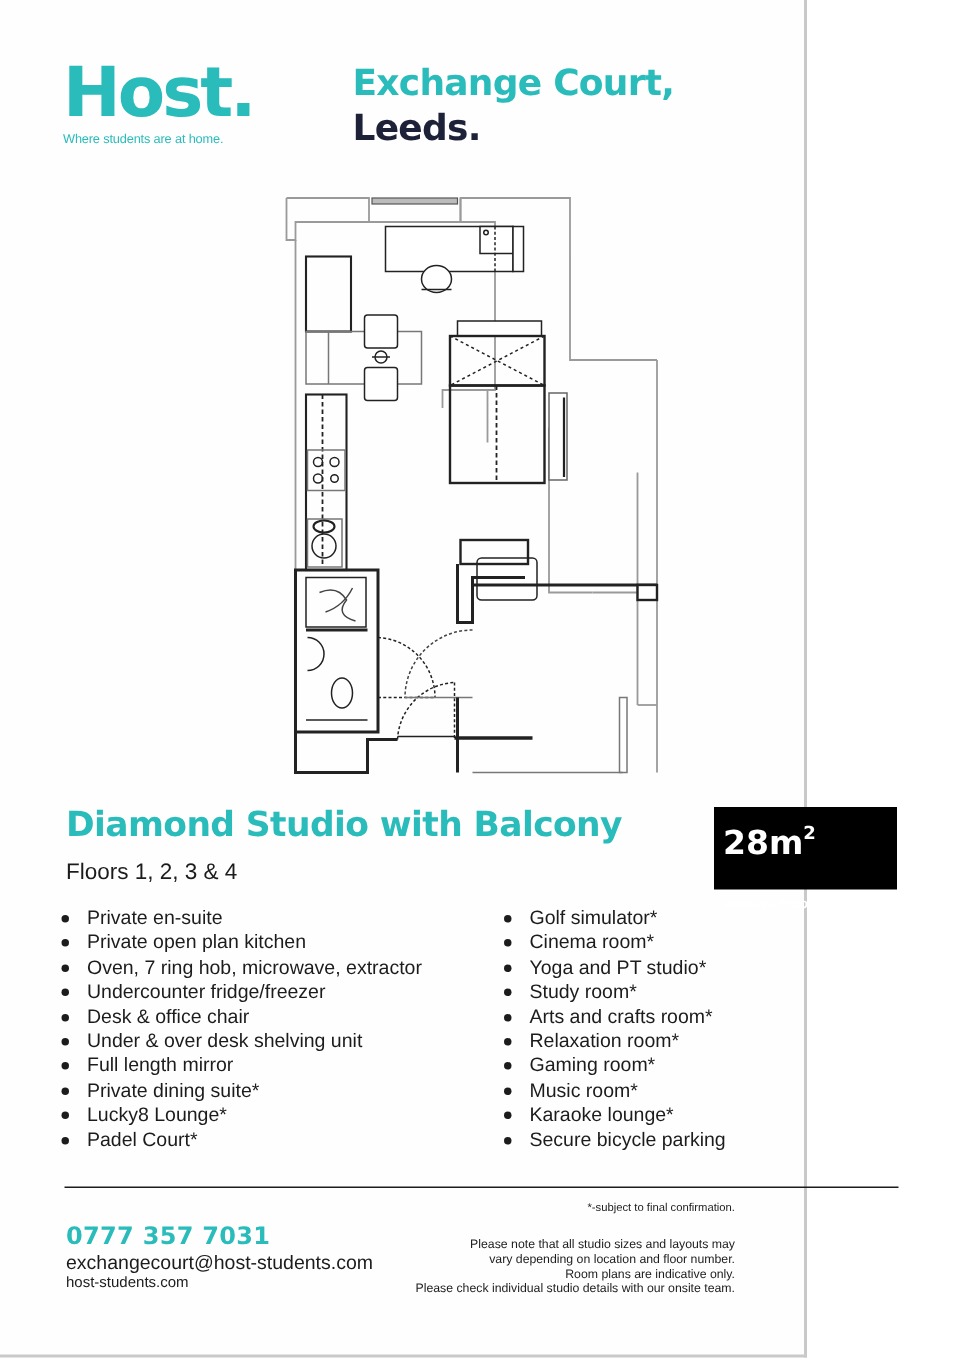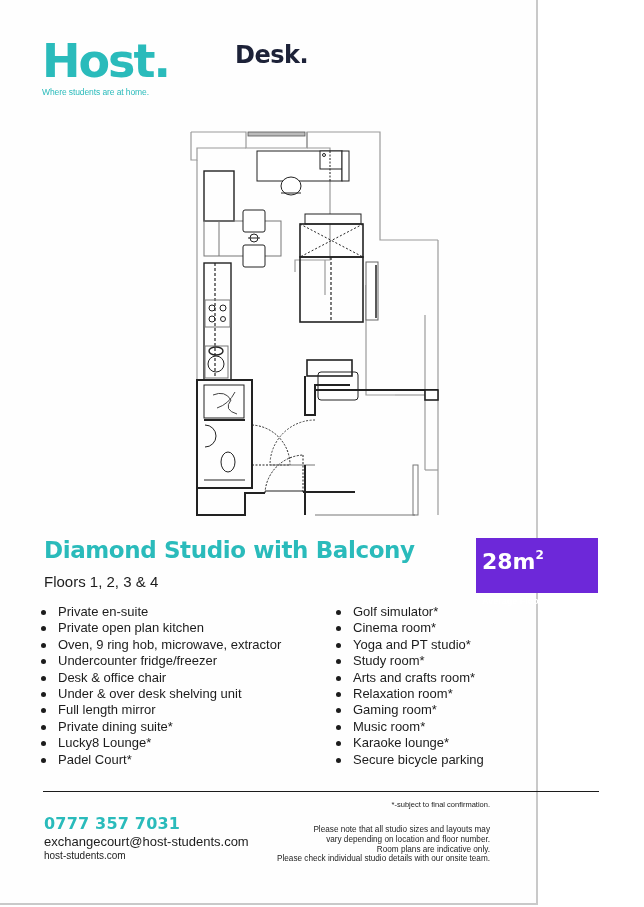--- a/index.html
+++ b/index.html
@@ -13,21 +13,21 @@
 
     .location { position: absolute; left: 235px; top: 40px; font-family: "DejaVu Sans", sans-serif; font-weight: bold; font-size: 24px; line-height: 30px; letter-spacing: -0.5px; }
     .location .l1 { color: #2abbbb; }
     .location .l2 { color: #1d2238; }
 
     .plan { position: absolute; left: 185px; top: 120px; width: 265px; height: 405px; }
 
     .title { position: absolute; left: 44px; top: 537px; font-family: "DejaVu Sans", sans-serif; font-weight: bold; font-size: 23px; color: #2abbbb; letter-spacing: -0.4px; }
     .floors { position: absolute; left: 44px; top: 573px; font-size: 15px; color: #1c1c1c; }
 
-    .area-box { position: absolute; left: 476px; top: 538px; width: 122px; height: 55px; background: #6d28d9; color: #ffffff; padding: 3px 12px 0 6px; }
+    .area-box { position: absolute; left: 476px; top: 538px; width: 122px; height: 55px; background: #000000; color: #ffffff; padding: 3px 12px 0 6px; }
     .area-value { font-family: "DejaVu Sans", sans-serif; font-weight: bold; font-size: 22px; line-height: 28px; }
     .area-value sup { font-size: 12px; vertical-align: 10px; }
     .area-label { font-size: 9px; font-weight: bold; margin-top: 20px; }
 
     .features { position: absolute; list-style: none; font-size: 13px; line-height: 16.4px; color: #1c1c1c; }
     .features li { position: relative; padding-left: 20px; }
     .features li::before { content: ""; position: absolute; left: 3px; top: 6px; width: 5px; height: 5px; border-radius: 50%; background: #1c1c1c; }
     .features.left { left: 38px; top: 604px; }
     .features.right { left: 333px; top: 604px; }
 
@@ -43,21 +43,22 @@
 <body>
 
 <div class="page">
 
   <div class="logo">
     <div class="logo-word">Host.</div>
     <div class="logo-tag">Where students are at home.</div>
   </div>
 
   <div class="location">
-    <div class="l2">Desk.</div>
+    <div class="l1">Exchange Court,</div>
+    <div class="l2">Leeds.</div>
   </div>
 
   <svg class="plan" viewBox="0 0 265 405" fill="none" stroke="#222" stroke-width="1">
 
     <g stroke="#9a9a9a" stroke-width="1.2">
       <polyline points="6,12 61,12 61,28 122,28 122,12 195,12 195,120 253,120"></polyline>
       <polyline points="6,12 6,40 12,40 12,28 61,28"></polyline>
       <polyline points="122,28 122,12"></polyline>
       <polyline points="12,40 12,380"></polyline>
       <polyline points="122,28 145,28 145,140 110,140 110,152"></polyline>
@@ -147,21 +148,21 @@
   <div class="floors">Floors 1, 2, 3 &amp; 4</div>
 
   <div class="area-box">
     <div class="area-value"><span>28m</span><sup>2</sup></div>
     <div class="area-label">Average Floor Space</div>
   </div>
 
   <ul class="features left">
     <li>Private en-suite</li>
     <li>Private open plan kitchen</li>
-    <li>Oven, 9 ring hob, microwave, extractor</li>
+    <li>Oven, 7 ring hob, microwave, extractor</li>
     <li>Undercounter fridge/freezer</li>
     <li>Desk &amp; office chair</li>
     <li>Under &amp; over desk shelving unit</li>
     <li>Full length mirror</li>
     <li>Private dining suite*</li>
     <li>Lucky8 Lounge*</li>
     <li>Padel Court*</li>
   </ul>
 
   <ul class="features right">

